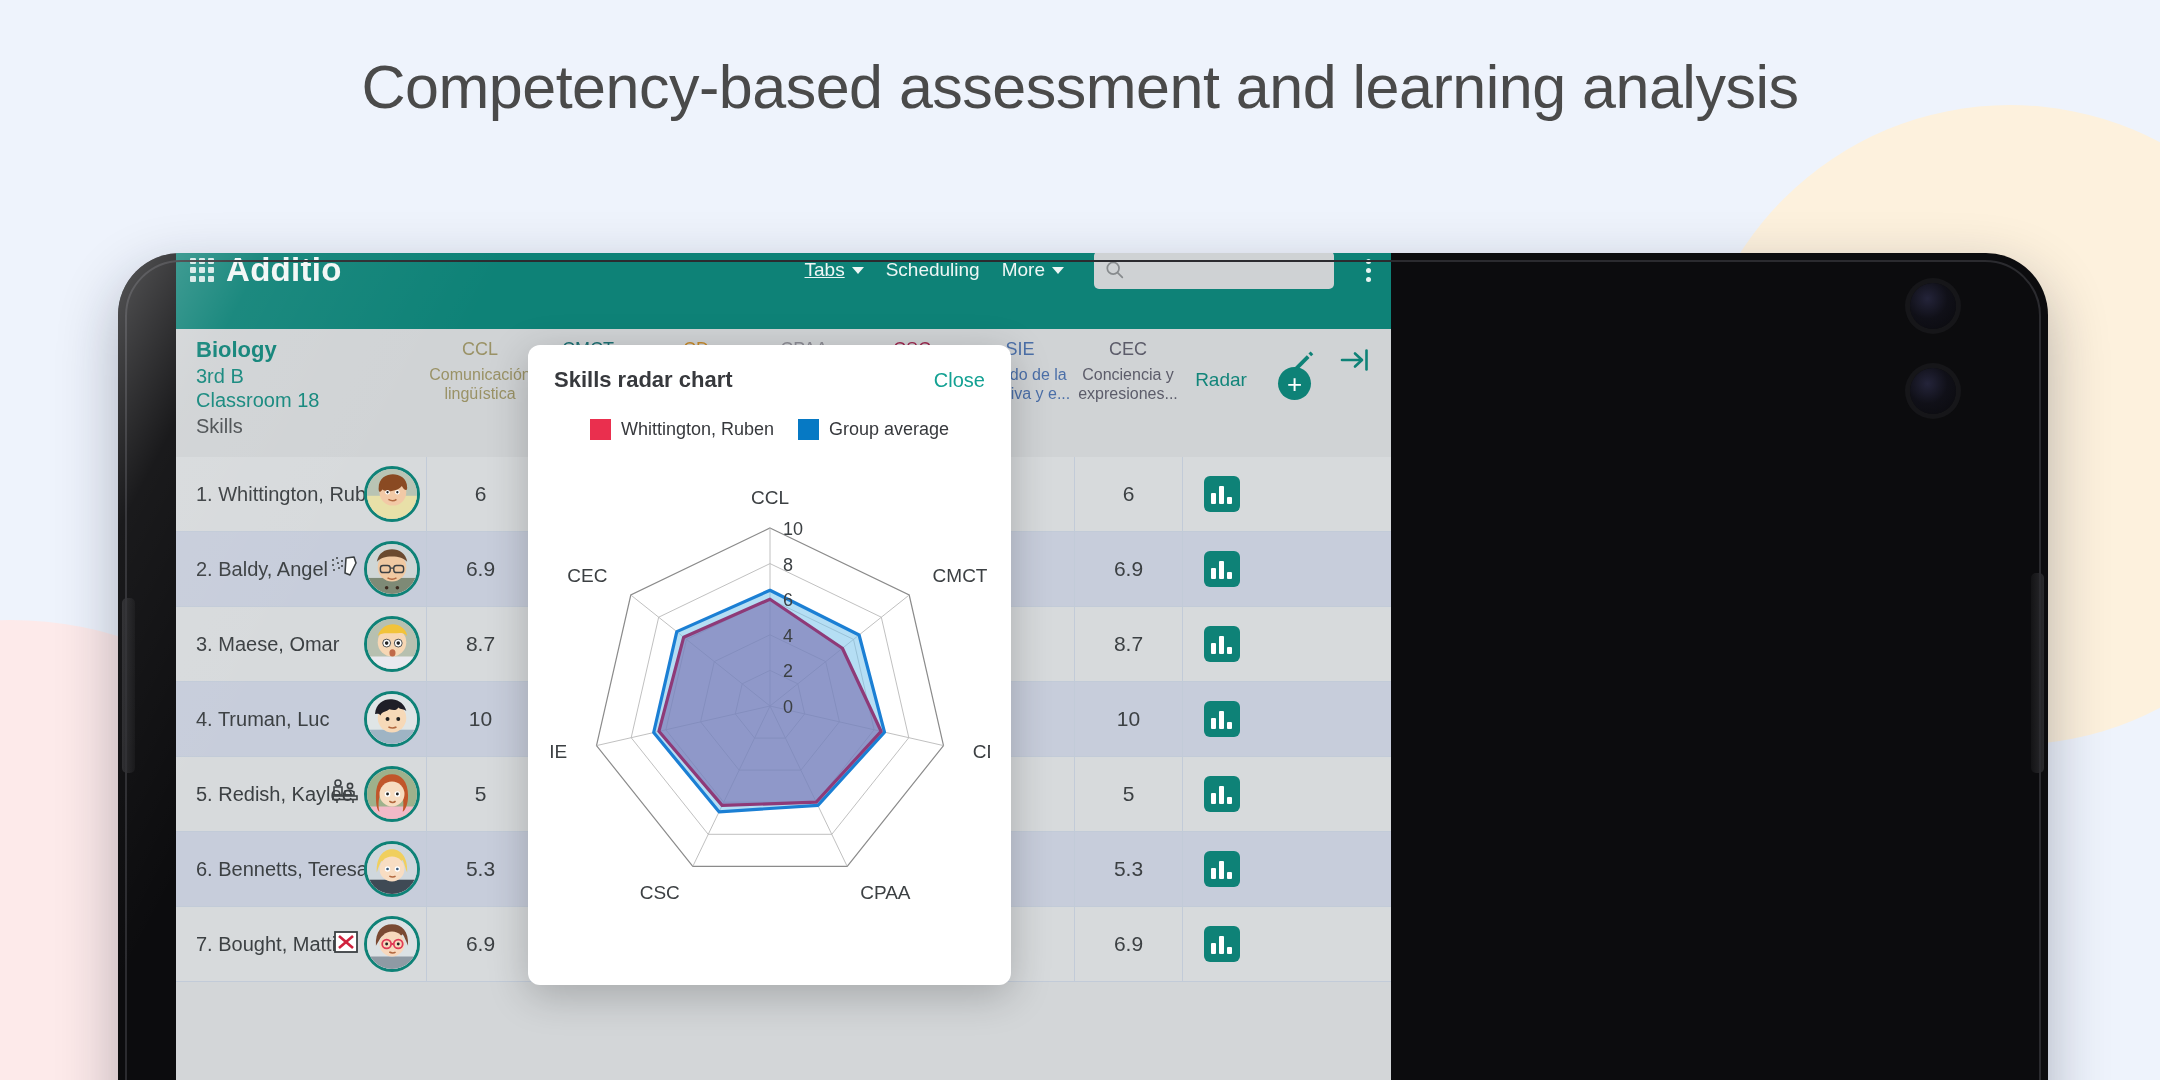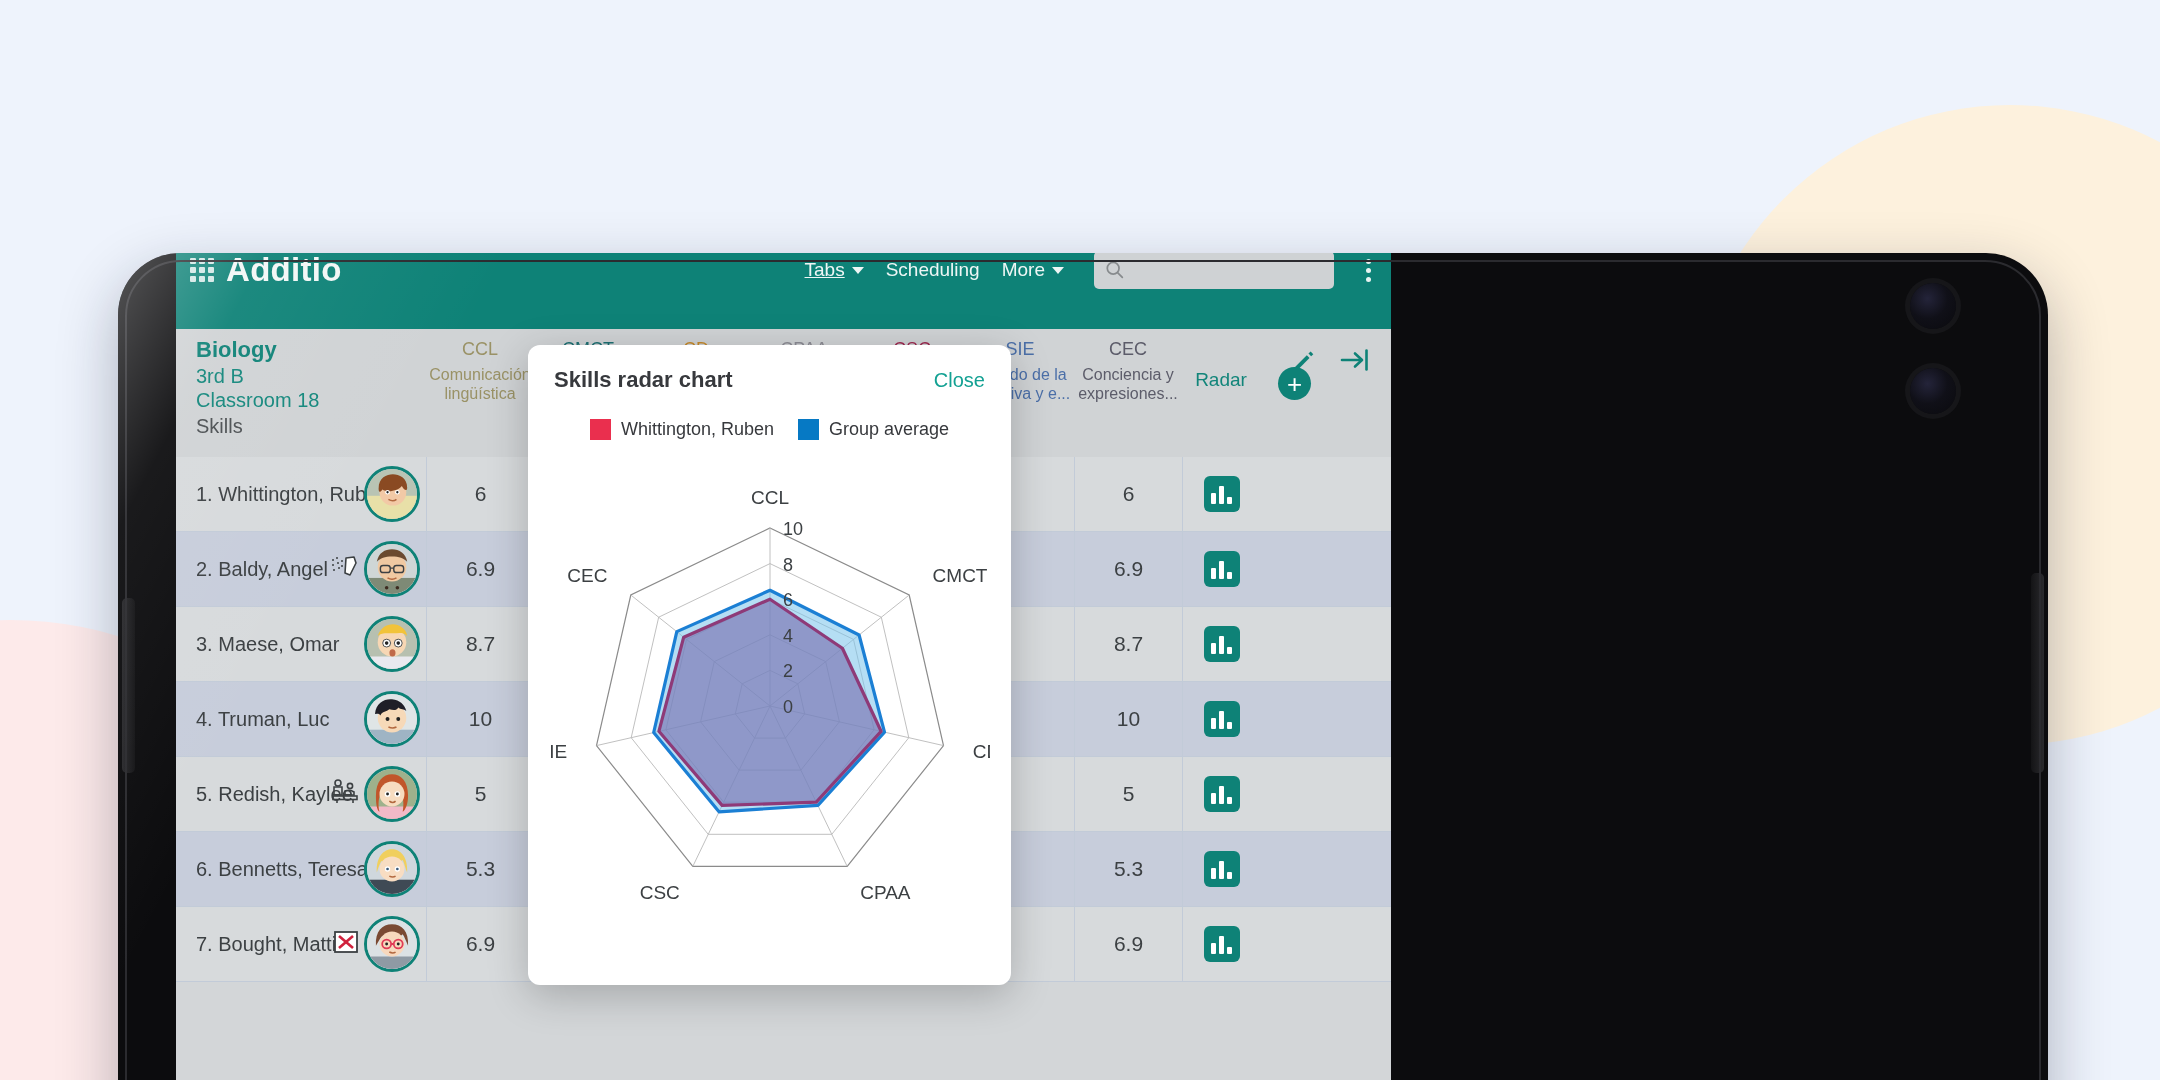--- a/index.html
+++ b/index.html
@@ -185,20 +185,21 @@
   .radar-wrap { margin-top: 14px; display: flex; justify-content: center; }
 </style>
 </head>
 <body>
 
 <div id="stage">
 
   <div class="blob-cream"></div>
   <div class="blob-pink"></div>
 
+  <div class="headline">Competency-based assessment and learning analysis</div>
 
   <div class="phone">
     <div class="btn-power"></div>
     <div class="btn-vol"></div>
     <div class="cam c1"></div>
     <div class="cam c2"></div>
 
     <div class="screen">
 
       <div class="appbar">

